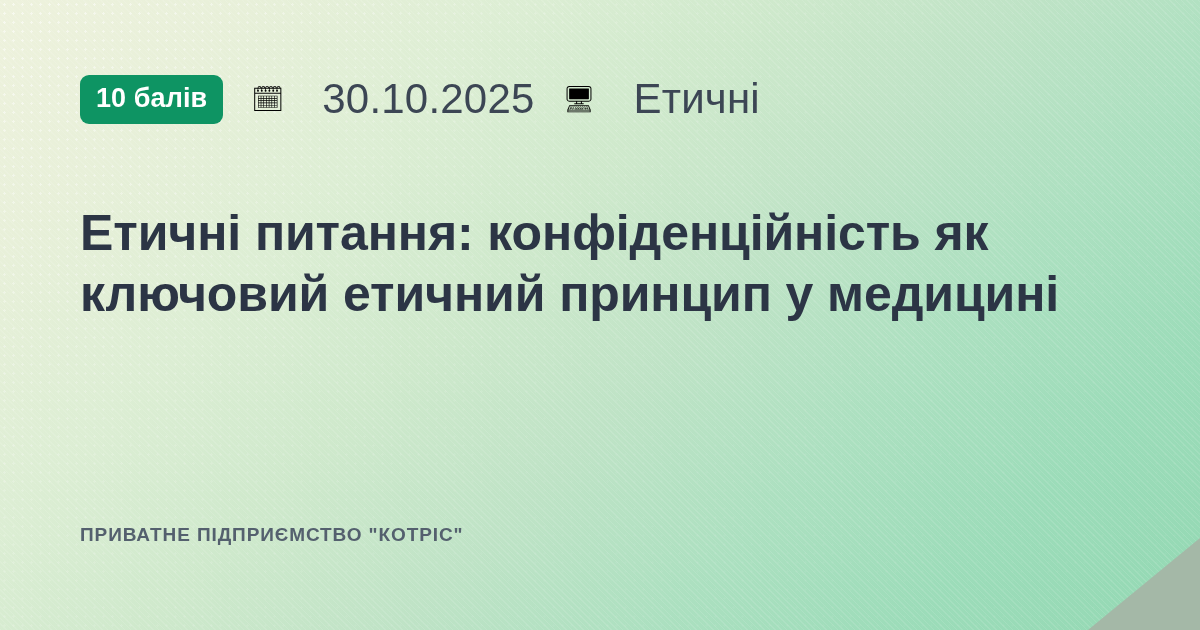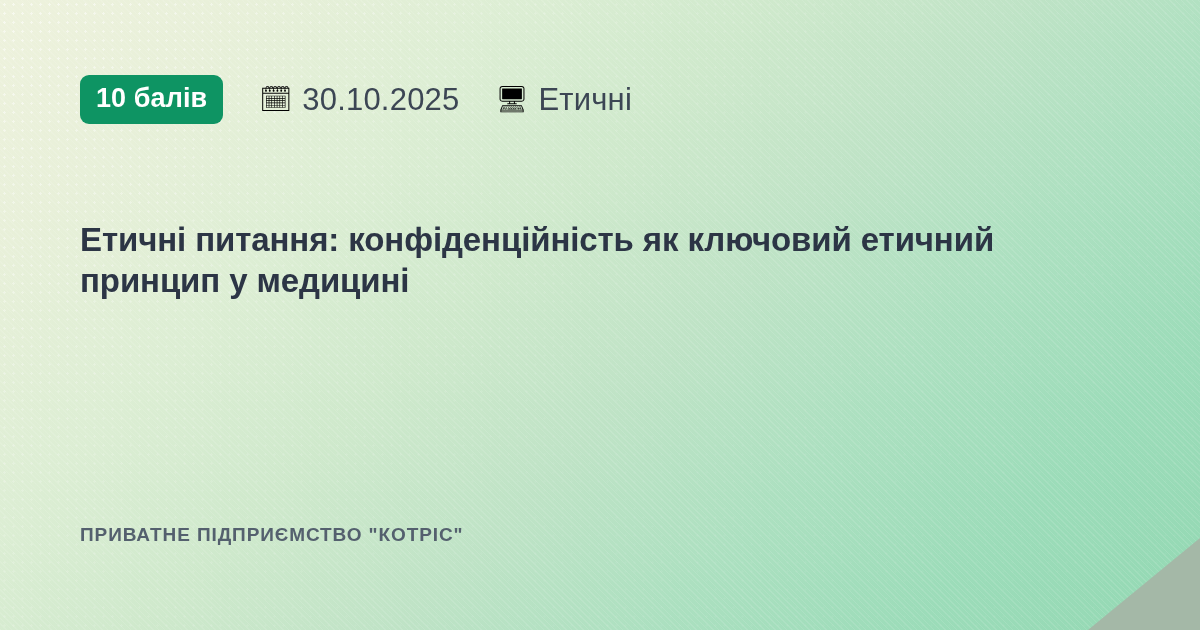--- a/index.html
+++ b/index.html
@@ -62,21 +62,21 @@
     clip-path: polygon(100% 0%, 100% 100%, 0% 100%);
     pointer-events: none;
   }
 
   #meta-row {
     position: absolute;
     left: 80px;
     top: 76px;
     display: flex;
     align-items: center;
-    gap: 8px;
+    gap: 0;
     height: 46px;
   }
 
   #score-badge {
     background: #0e9463;
     color: #ffffff;
     border-radius: 9px;
     font-size: 27px;
     font-weight: bold;
     line-height: 1;
@@ -93,32 +93,33 @@
   }
 
   .meta-emoji {
     font-size: 26px;
     line-height: 1;
     margin-right: 10px;
     display: inline-block;
   }
 
   .meta-text {
-    font-size: 31px;
+    font-size: 42px;
     color: #3c4654;
     line-height: 1;
     letter-spacing: 0.2px;
+    margin-left: 28px;
   }
 
   #event-title {
     position: absolute;
     left: 80px;
-    top: 198px;
+    top: 169px;
     width: 1020px;
-    font-size: 33px;
+    font-size: 50px;
     font-weight: bold;
     line-height: 1.23;
     color: #2c3545;
     letter-spacing: -0.1px;
   }
 
   #org-footer {
     position: absolute;
     left: 80px;
     top: 524px;

